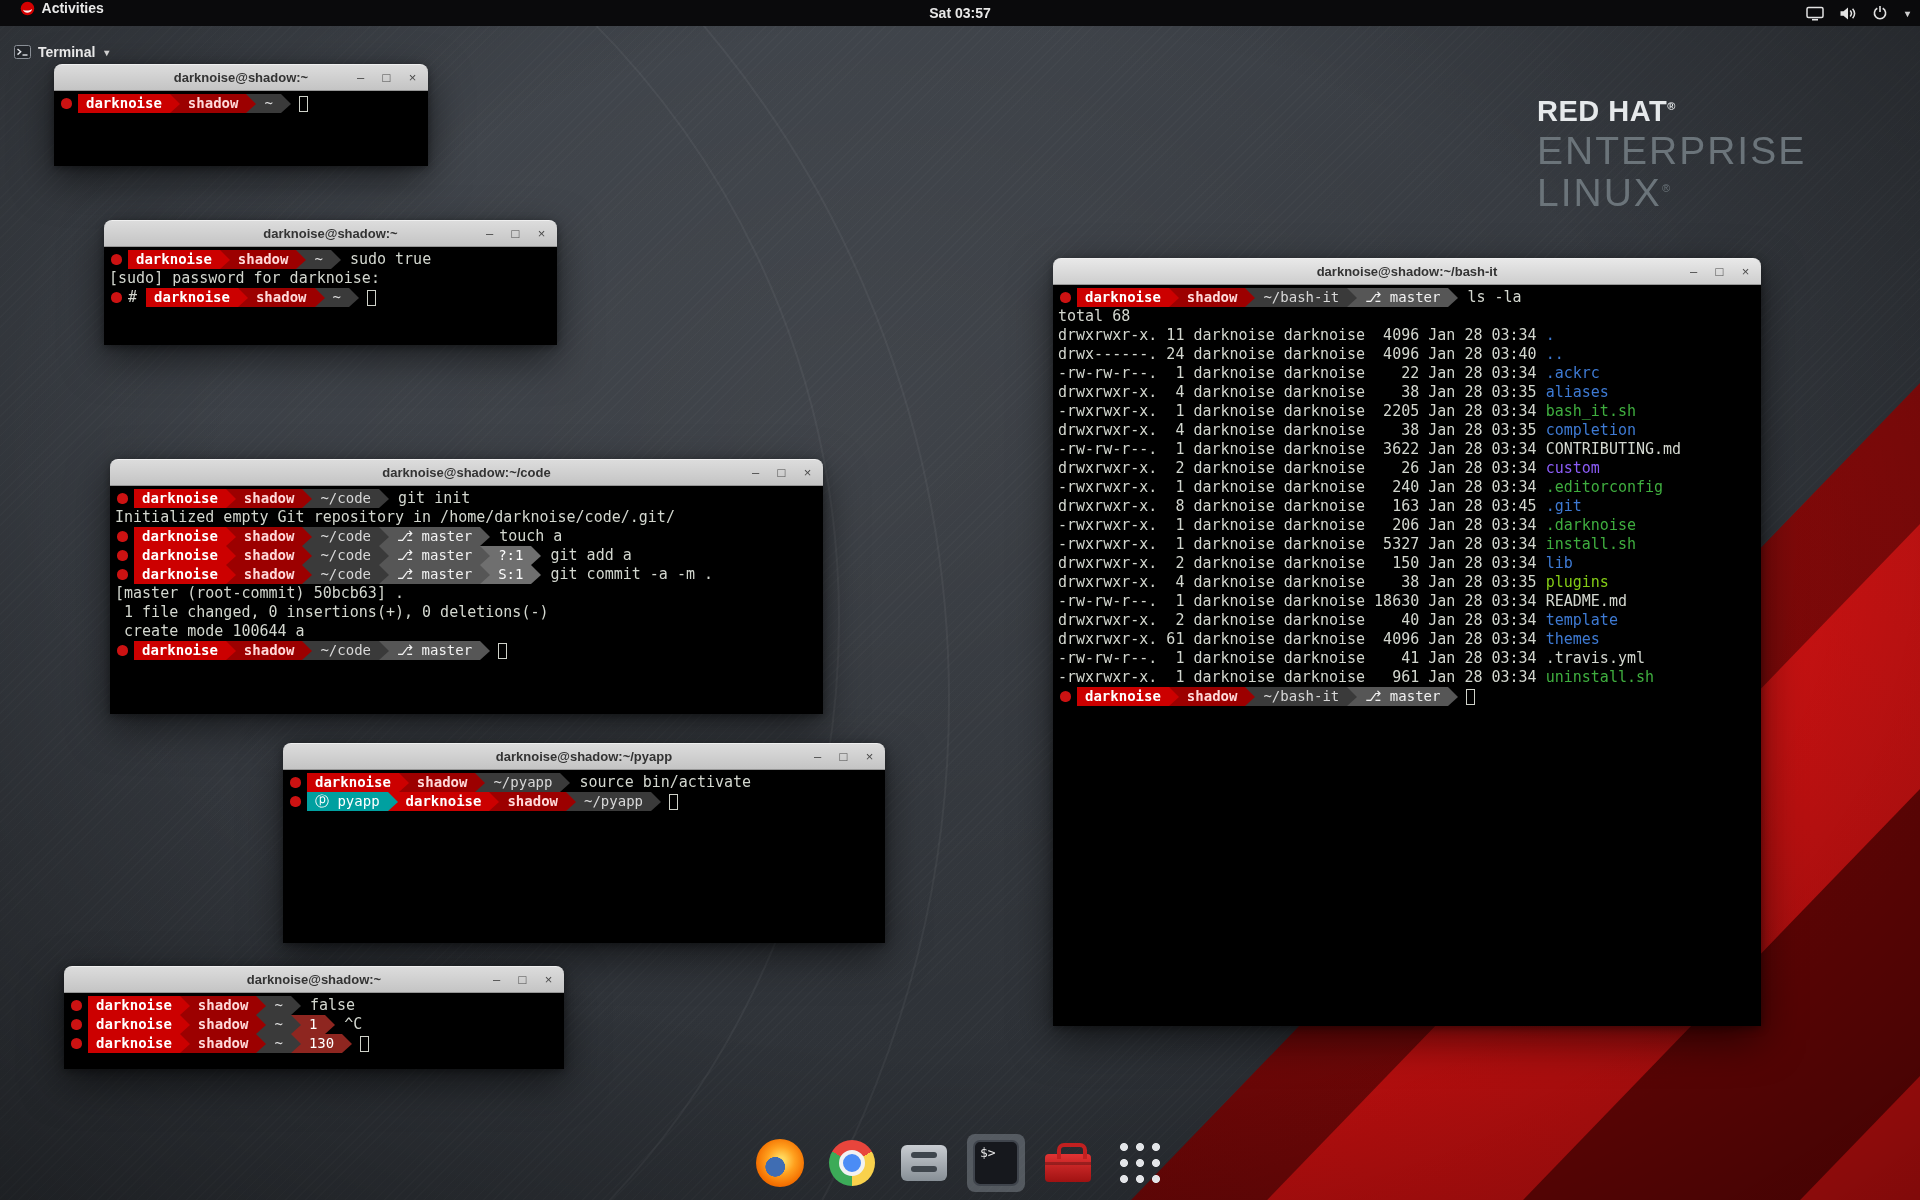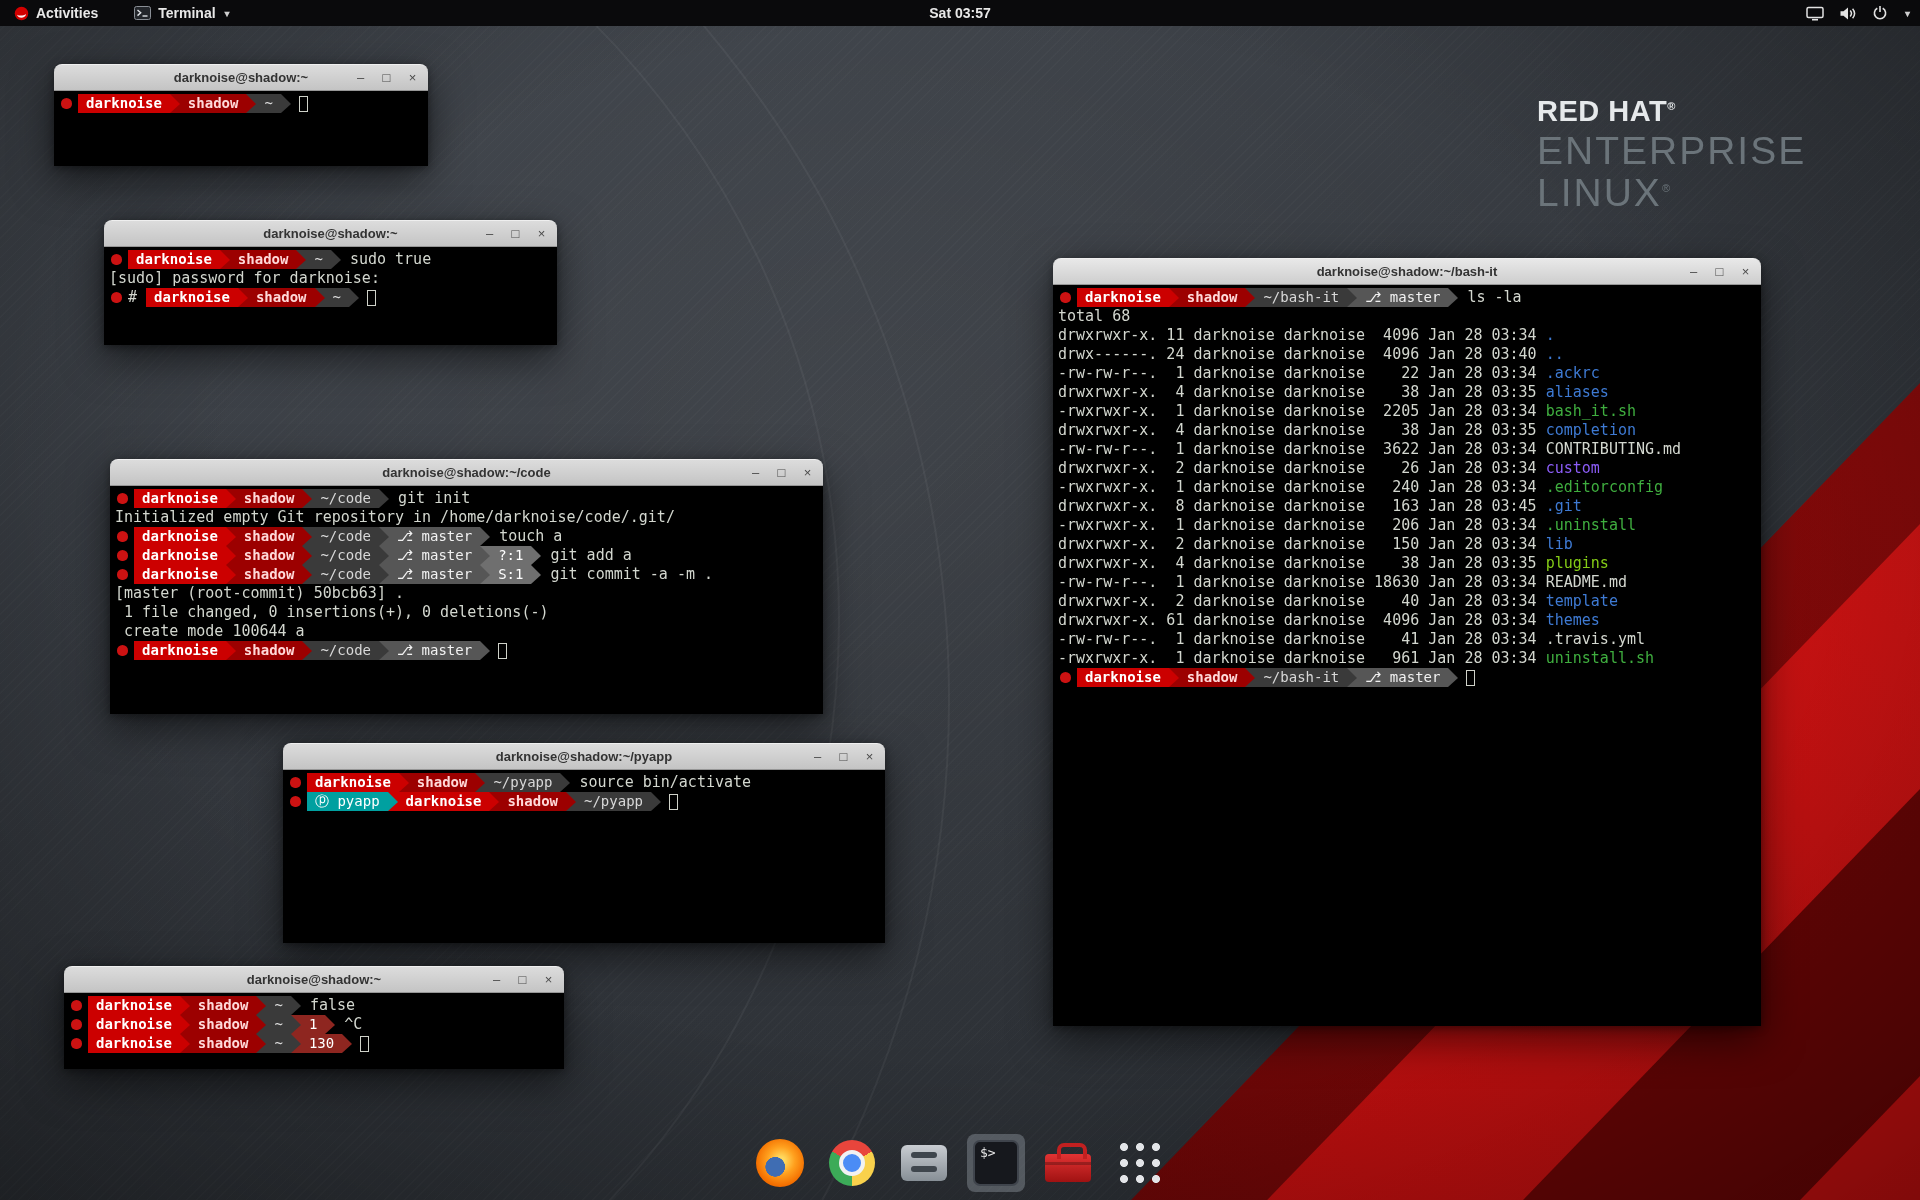--- a/index.html
+++ b/index.html
@@ -22,21 +22,21 @@
   .s4{height:130px;left:805px;top:1120px;background:#cf1010;}
   
   .brand{position:absolute;left:1537px;top:96px;line-height:1.08;user-select:none;}
   .b1{font-size:29px;font-weight:bold;color:#e6e9eb;letter-spacing:.5px;}
   .b2,.b3{font-size:39px;letter-spacing:2px;color:#6b747a;}
   .b2{margin-top:3px;}
   .brand sup{font-size:11px;}
   
   .topbar{position:absolute;left:0;top:0;width:100%;height:26px;background:#0a0a0c;color:#e8e8e8;
     display:flex;align-items:center;padding:0 10px;font-size:14px;font-weight:bold;z-index:50;}
-  .tb-left{display:flex;align-items:center;gap:28px;height:100%;}
+  .tb-left{display:flex;align-items:center;gap:28px;height:100%;flex-direction:column;}
   .tb-item{display:flex;align-items:center;gap:7px;height:100%;padding:0 4px;cursor:default;}
   .chev{font-size:10px;color:#cfcfcf;margin-left:2px;}
   .tb-clock{position:absolute;left:50%;transform:translateX(-50%);top:0;height:100%;display:flex;align-items:center;}
   .tb-right{margin-left:auto;display:flex;align-items:center;gap:15px;height:100%;}
   .tb-icon{display:flex;align-items:center;}
   
   #windows-layer{position:absolute;inset:0;}
   .window{position:absolute;border-radius:9px 9px 2px 2px;box-shadow:0 14px 40px rgba(0,0,0,.55),0 2px 8px rgba(0,0,0,.4);}
   .titlebar{height:27px;background:linear-gradient(#dcdcdc,#c4c4c4);border-bottom:1px solid #969696;border-top:1px solid #efefef;
     border-radius:8px 8px 0 0;position:relative;display:flex;align-items:center;justify-content:center;}
@@ -377,21 +377,25 @@
           <div class="tline">
             <span class="ttext">-rwxrwxr-x.  1 darknoise darknoise   240 Jan 28 03:34 </span>
             <span class="ttext" style="color: rgb(63, 174, 63);">.editorconfig</span>
           </div>
           <div class="tline">
             <span class="ttext">drwxrwxr-x.  8 darknoise darknoise   163 Jan 28 03:45 </span>
             <span class="ttext" style="color: rgb(62, 122, 211);">.git</span>
           </div>
           <div class="tline">
             <span class="ttext">-rwxrwxr-x.  1 darknoise darknoise   206 Jan 28 03:34 </span>
-            <span class="ttext" style="color: rgb(63, 174, 63);">.uninstall</span>
+            <span class="ttext" style="color: rgb(63, 174, 63);">.darknoise</span>
+          </div>
+          <div class="tline">
+            <span class="ttext">-rwxrwxr-x.  1 darknoise darknoise  5327 Jan 28 03:34 </span>
+            <span class="ttext" style="color: rgb(63, 174, 63);">install.sh</span>
           </div>
           <div class="tline">
             <span class="ttext">drwxrwxr-x.  2 darknoise darknoise   150 Jan 28 03:34 </span>
             <span class="ttext" style="color: rgb(62, 122, 211);">lib</span>
           </div>
           <div class="tline">
             <span class="ttext">drwxrwxr-x.  4 darknoise darknoise    38 Jan 28 03:35 </span>
             <span class="ttext" style="color: #84cc16;">plugins</span>
           </div>
           <div class="tline">

